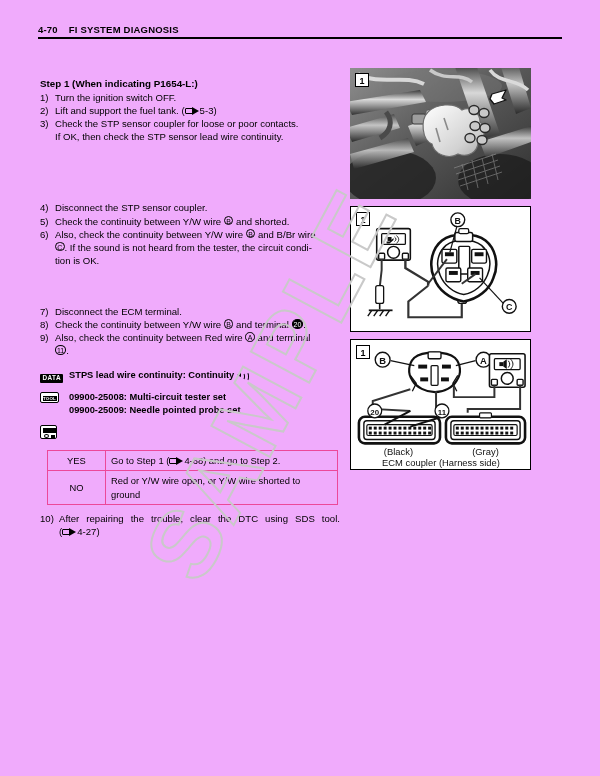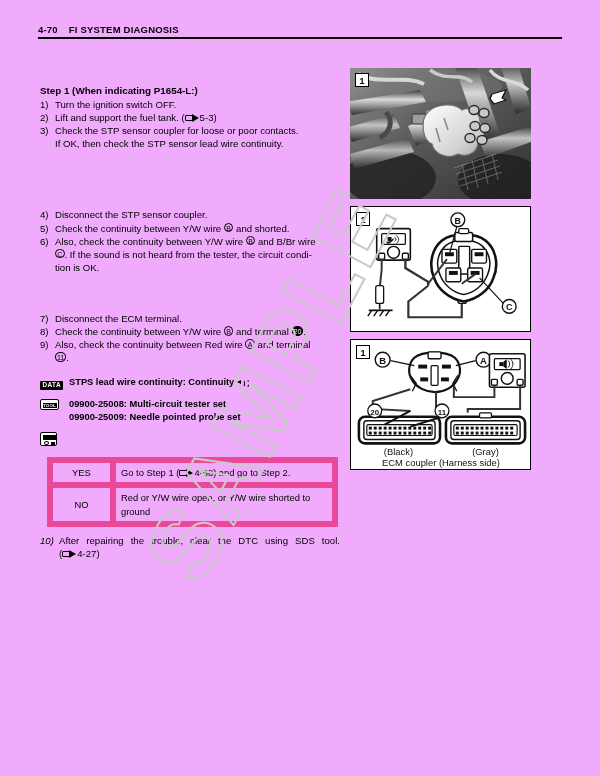--- a/index.html
+++ b/index.html
@@ -63,21 +63,21 @@
   .header-rule {
     margin-top: 2px;
     border-bottom: 2.6px solid #000;
     width: 100%;
   }
 
   
   .left-col {
     position: absolute;
     left: 40px;
-    top: 84px;
+    top: 77px;
     width: 300px;
     z-index: 3;
     font-size: 9.6px;
     line-height: 13.1px;
   }
   .step-title {
     font-weight: bold;
     font-size: 9.8px;
     margin-bottom: 1px;
   }
@@ -90,21 +90,20 @@
     display: flex;
     align-items: flex-start;
   }
   .pnum {
     flex: 0 0 auto;
     width: 15px;
     white-space: nowrap;
   }
   .pnum.tight {
     width: 19px;
-    font-style: italic;
   }
   .ptext {
     flex: 1 1 auto;
   }
 
   .blk-gap-a { height: 58px; }
   .blk-gap-b { height: 38px; }
 
   
   .circ {
@@ -284,21 +283,21 @@
     font-size: 9.6px;
   }
   table.yn {
     margin-top: 6px;
     margin-left: 7px;
     border-collapse: collapse;
     width: 291px;
     font-size: 9.4px;
   }
   table.yn td {
-    border: 6px solid #ec4899;
+    border: 1px solid #ec4899;
     padding: 3px 5px;
     vertical-align: middle;
   }
   table.yn td.k {
     width: 47px;
     text-align: center;
     white-space: nowrap;
   }
   .after-table {
     margin-top: 7px;

